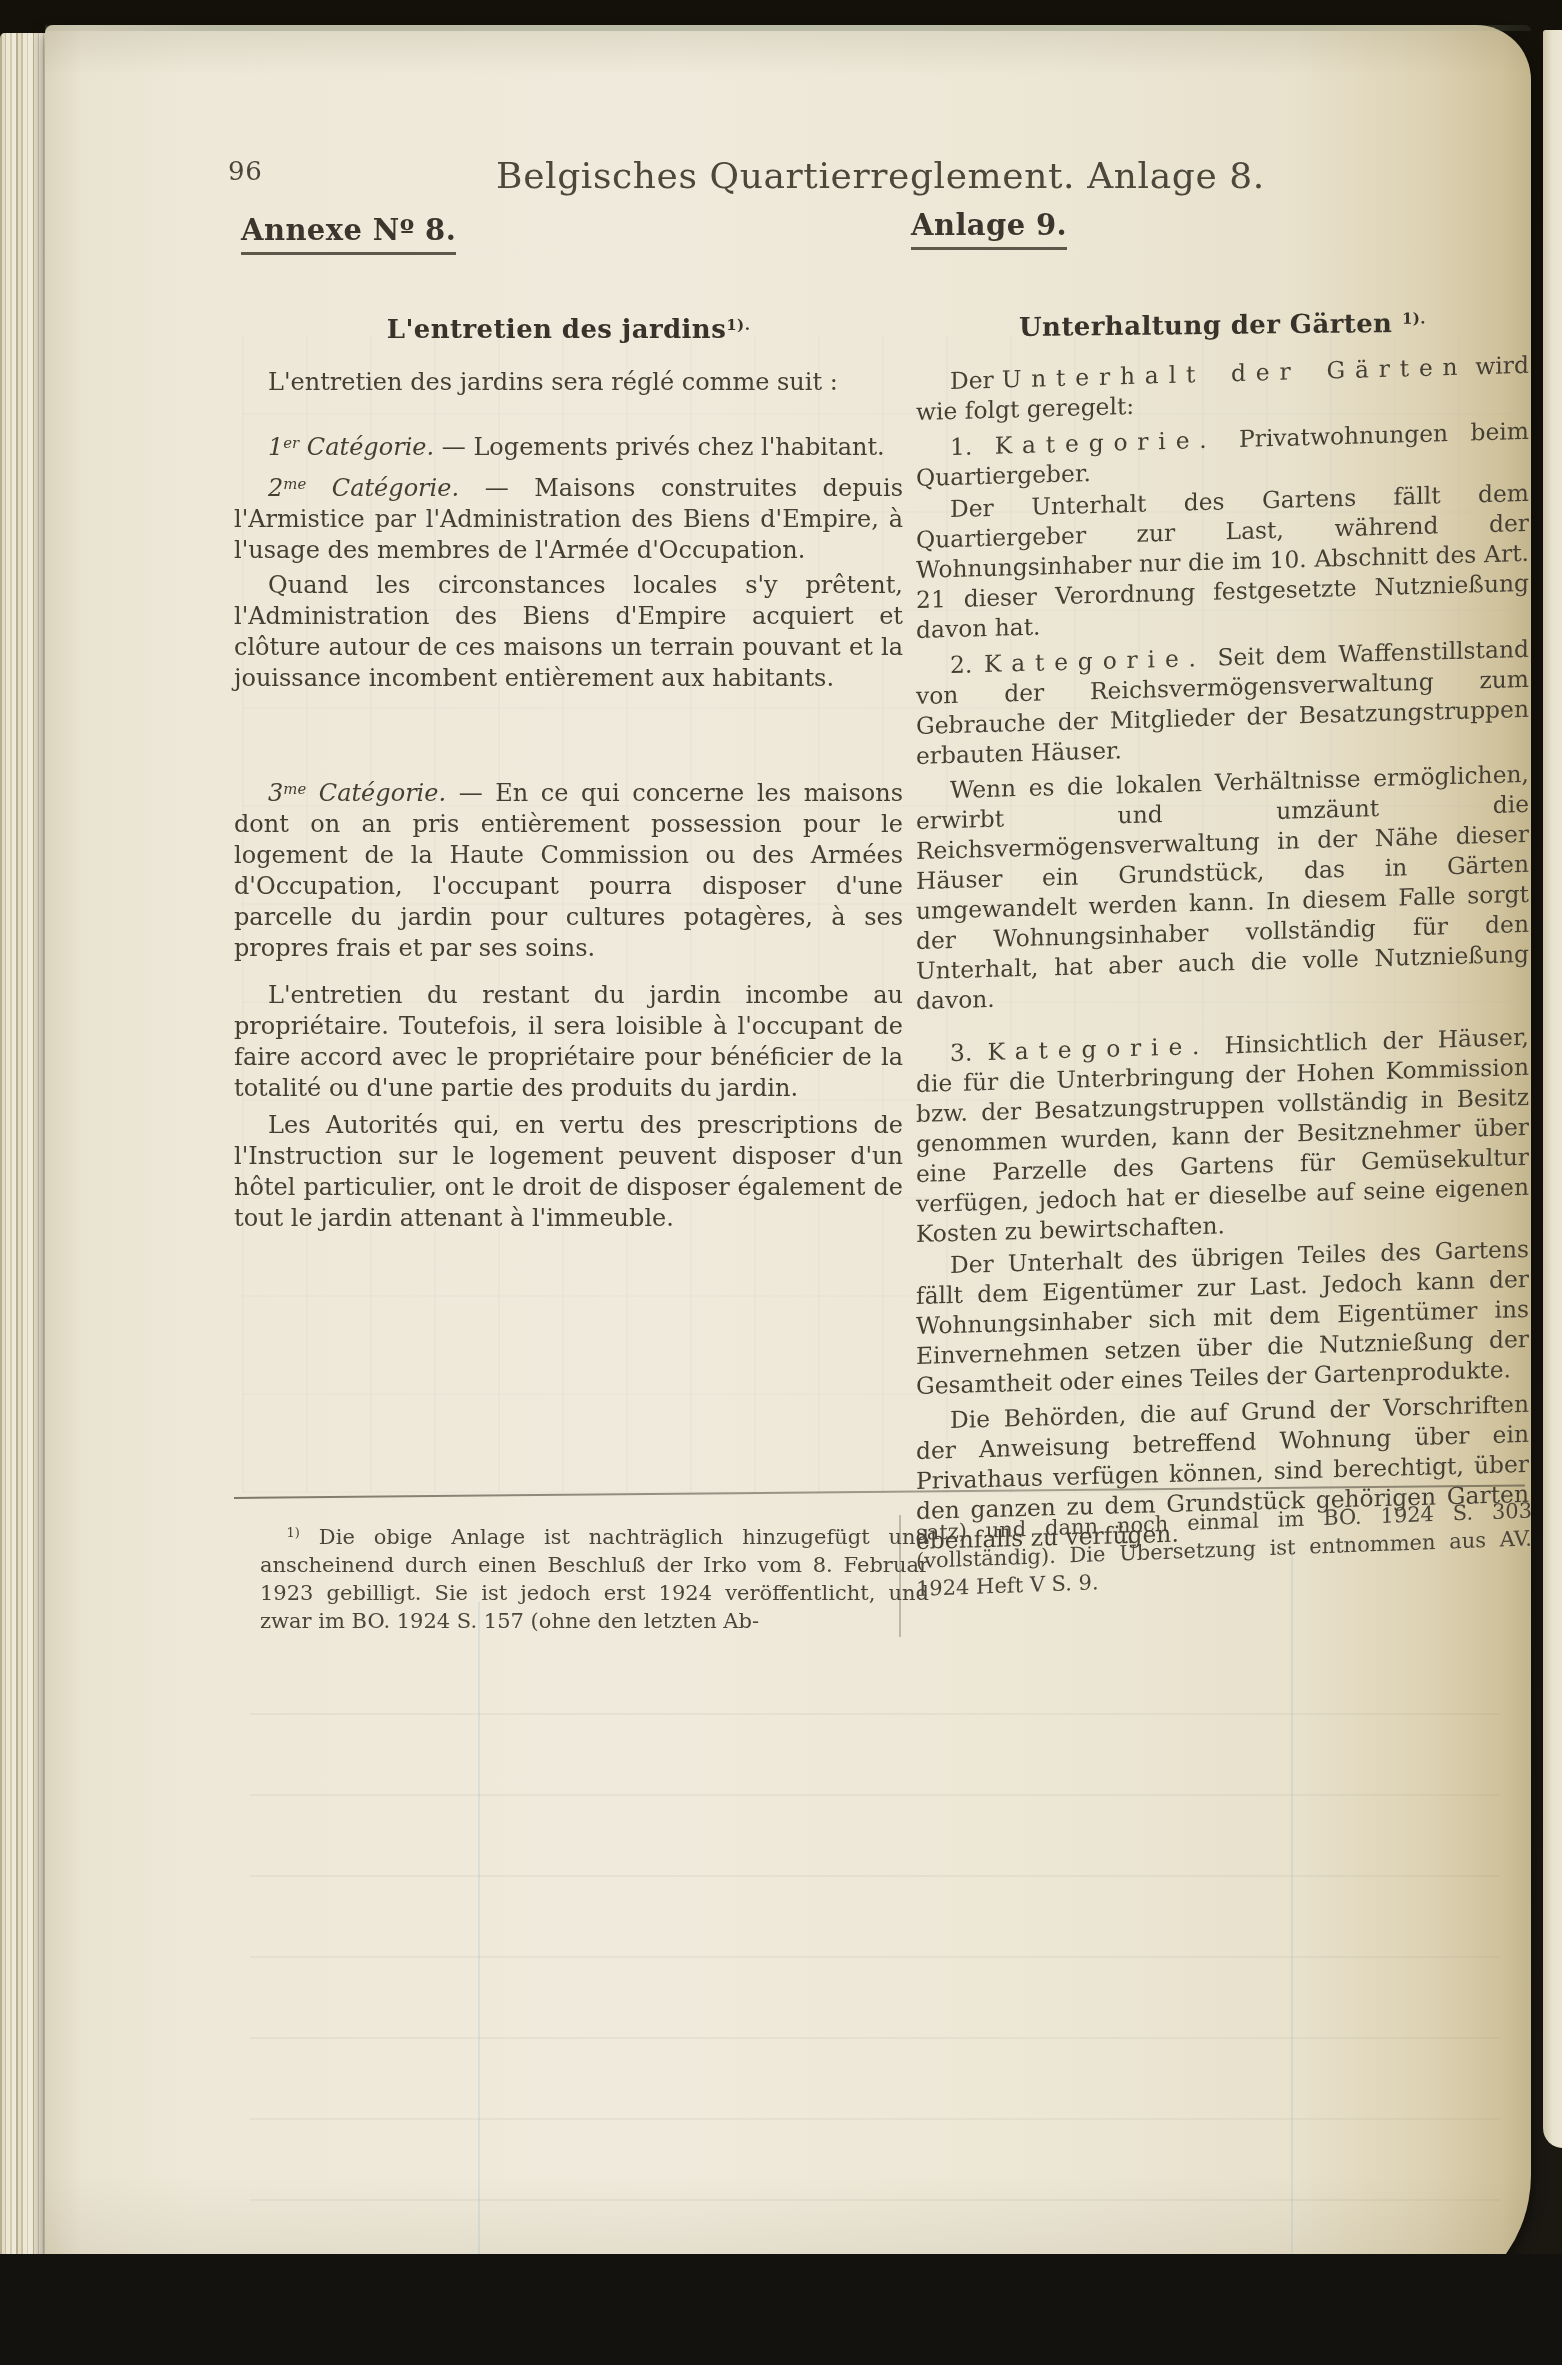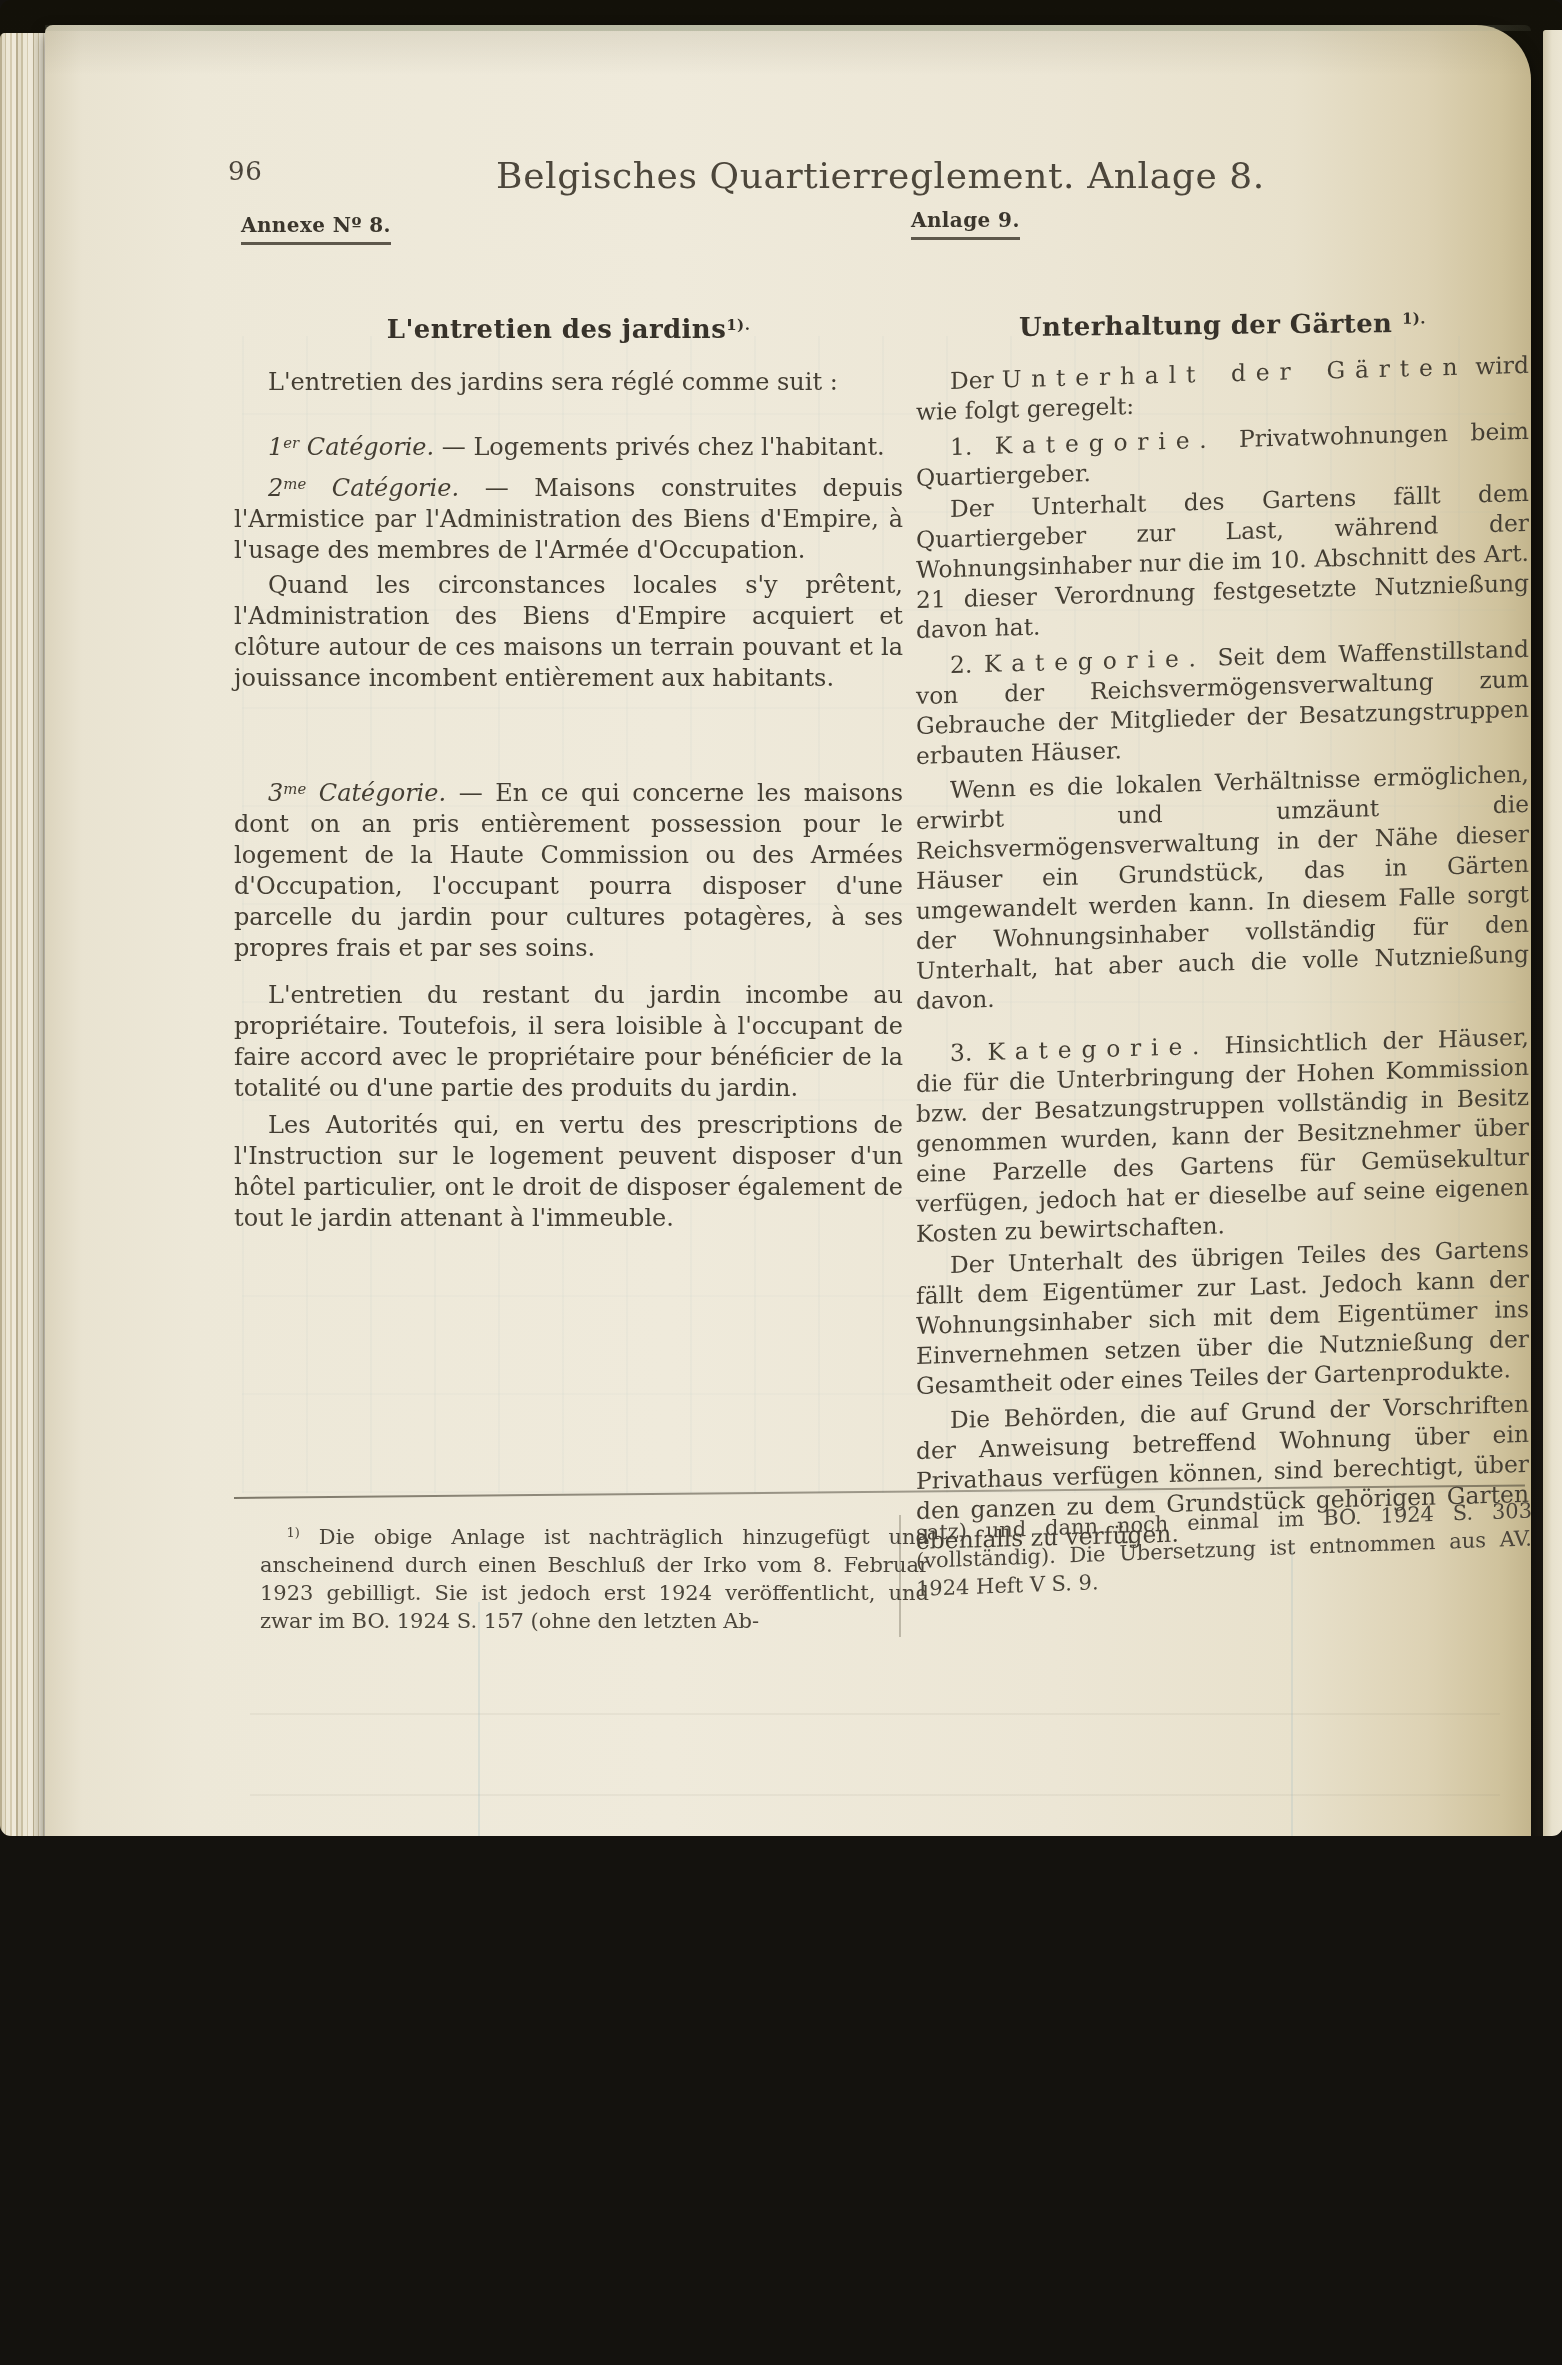--- a/index.html
+++ b/index.html
@@ -1,18 +1,18 @@
 <!DOCTYPE html>
 <html lang="de" style="font-size:12.5px"><head>
 <meta charset="utf-8">
 <style>
   html,body{margin:0;padding:0;background:#14120e;}
-  #screen{position:relative;width:1563px;height:1836px;overflow:hidden;
+  #screen{position:relative;width:1563px;height:2254px;overflow:hidden;
           background:linear-gradient(180deg,#131109 0%,#16130e 60%,#1b1812 100%);
-          font-family:"DejaVu Serif",serif;border-radius:11px;}
+          font-family:"DejaVu Serif",serif;}
   
   .cloth-bottom{position:absolute;left:0;top:2298px;width:1563px;height:68px;
           background:linear-gradient(180deg,#242118,#35322a 45%,#322f27);}
   
   .page-stack{position:absolute;left:0;top:33px;width:63px;height:2273px;border-radius:4.7px 0 0 7.8px;
           background:repeating-linear-gradient(90deg,
             #b9ae90 0 1.6px,#e2dbc6 1.6px 4.7px,#c9bfa2 4.7px 6.3px,#ece6d4 6.3px 10.2px,#d5cbb0 10.2px 11.7px,#efe9d9 11.7px 16.4px);}
   
   .page{position:absolute;left:45px;top:25px;width:1486px;height:2287px;
           border-radius:7.8px 55px 137px 22px;
@@ -32,21 +32,21 @@
             repeating-linear-gradient(90deg,rgba(152,178,184,.12) 0 1.6px,rgba(0,0,0,0) 1.6px 64px),
             repeating-linear-gradient(0deg,rgba(152,178,184,.08) 0 1.6px,rgba(0,0,0,0) 1.6px 98px);}
   .st-lower{left:250px;top:1680px;width:1250px;height:602px;opacity:.8;
           background:repeating-linear-gradient(0deg,rgba(128,124,108,.10) 0 1.6px,rgba(0,0,0,0) 1.6px 81px);}
   .vline{position:absolute;width:1.6px;background:rgba(150,182,190,.22);}
   .v1{left:478px;top:1602px;height:688px;}
   .v2{left:1291px;top:1547px;height:742px;}
   .hdr-num{position:absolute;left:228px;top:156px;font-size:26px;letter-spacing:0.8px;color:#4a443a;}
   .hdr-title{position:absolute;left:234px;top:155px;width:1293px;text-align:center;font-size:36px;
           letter-spacing:0.6px;color:#4c463b;}
-  .annex{position:absolute;font-size:20px;font-weight:bold;color:#3b362d;
+  .annex{position:absolute;font-size:29px;font-weight:bold;color:#3b362d;
           border-bottom:3.1px solid rgba(68,62,50,.85);padding-bottom:4.7px;letter-spacing:0.4px;}
   .annex-left{left:241px;top:213px;}
   .annex-right{left:911px;top:208px;}
   .ctitle{position:absolute;width:669px;text-align:center;font-size:26px;font-weight:bold;color:#37322a;letter-spacing:0.4px;}
   .ctitle-left{left:234px;top:314px;}
   .ctitle-right{left:916px;top:313px;width:613px;transform:skewY(-0.6deg);transform-origin:0 0;}
   .colbody{position:absolute;text-align:justify;color:#443e33;}
   .col-left{left:234px;top:367px;width:669px;font-size:24px;line-height:31px;}
   .col-right{left:916px;top:367px;width:613px;font-size:23.4px;line-height:30px;
           transform:skewY(-1.6deg);transform-origin:0 0;}

